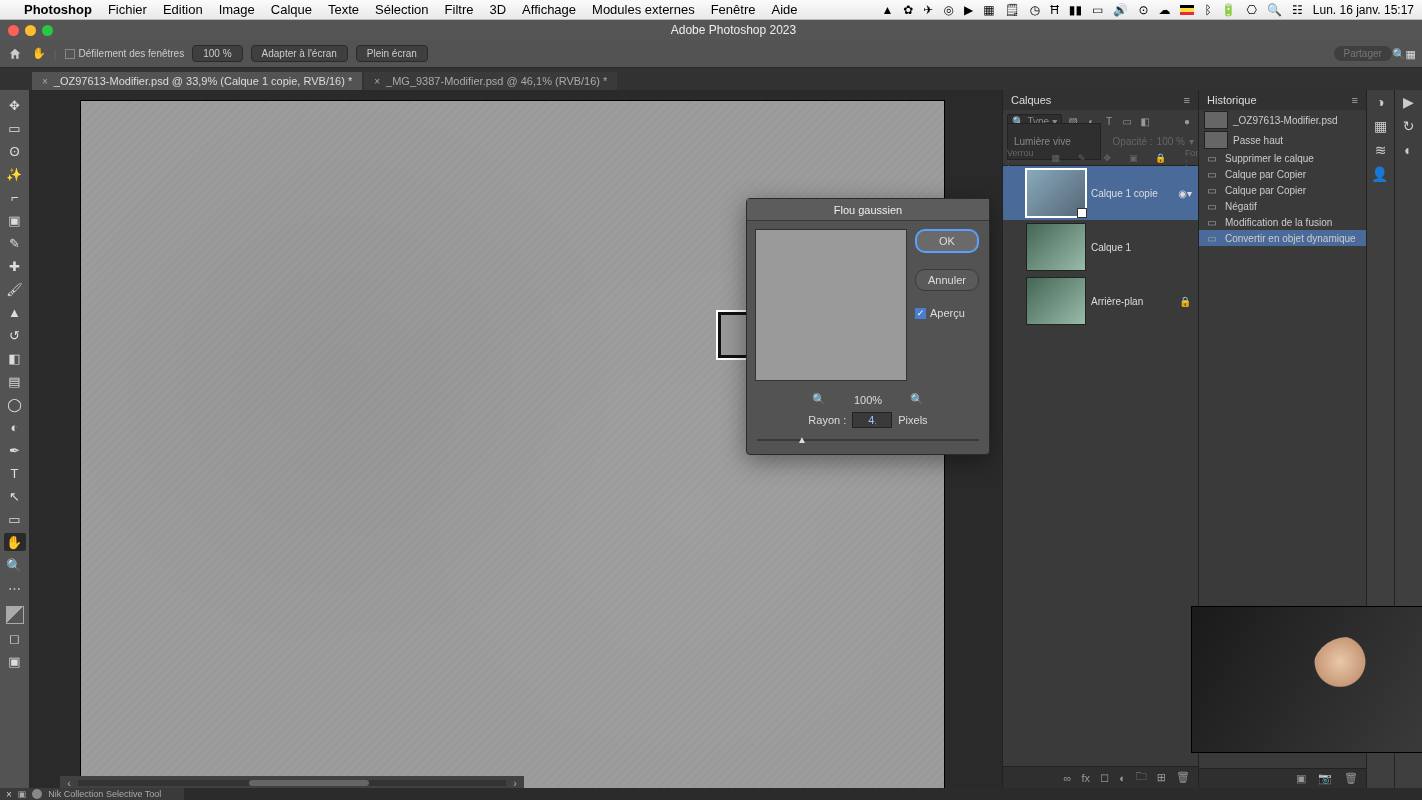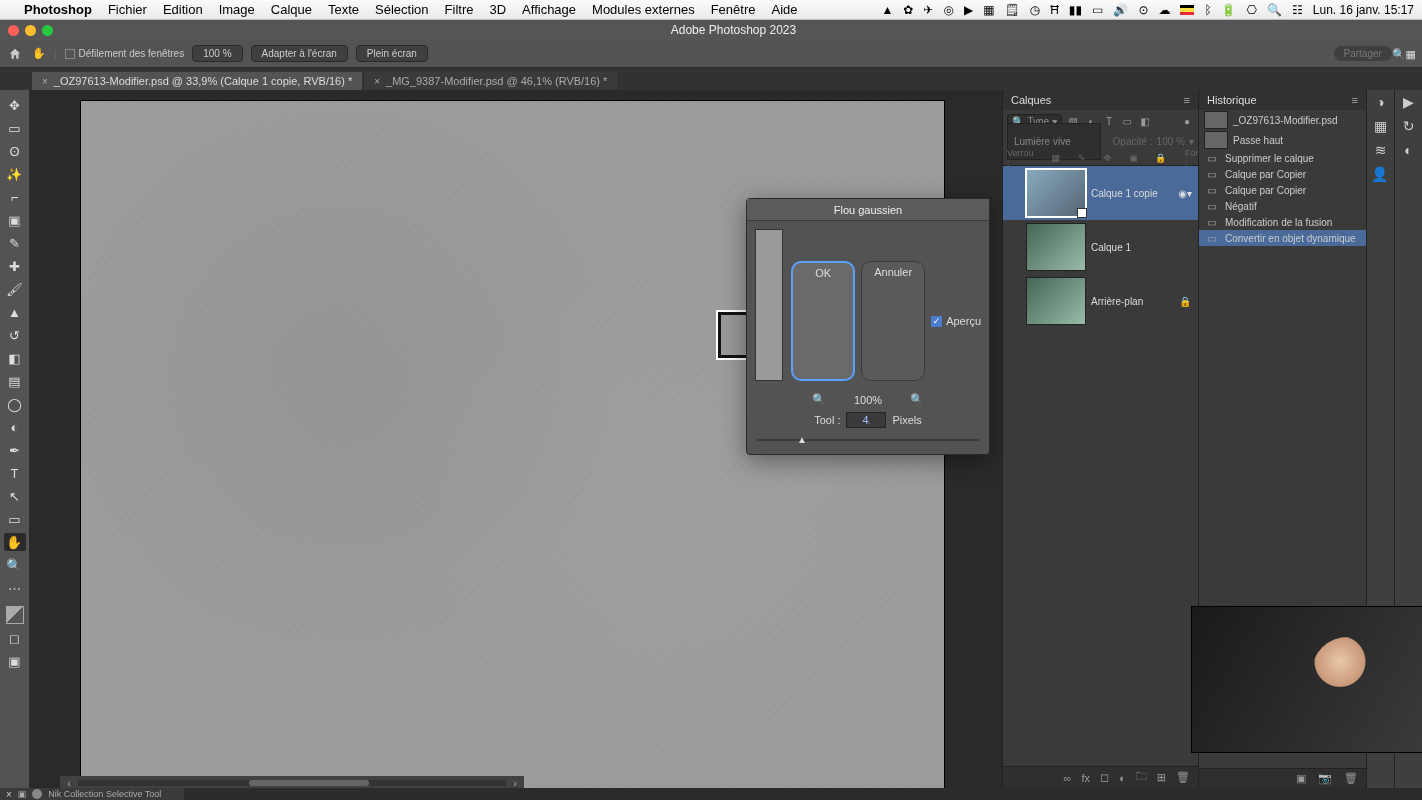--- a/index.html
+++ b/index.html
@@ -46,21 +46,21 @@
   box-shadow:0 0 0 1px #000 inset; }
 
 
 .pv-square { position:absolute; width:46px; height:46px; border:3px solid #111; box-shadow:0 0 0 2px #fff; background:#999; }
 
 
 .dialog { position:absolute; width:244px; background:#535353; border:1px solid #2a2a2a; box-shadow:0 6px 24px rgba(0,0,0,.4); border-radius:4px; }
 .dialog .dlg-title { height:22px; display:flex; align-items:center; justify-content:center; font-size:11px; color:#eee; background:#5c5c5c; border-bottom:1px solid #3a3a3a; }
 .dialog .dlg-body { display:flex; padding:8px; gap:8px; }
 .dialog .preview { width:152px; height:152px; background:#9a9a9a; box-shadow:0 0 0 1px #333 inset; }
-.dialog .btns { display:flex; gap:6px;margin-top:32px; }
+.dialog .btns { display:flex; flex-direction:column; gap:16px; }
 .dialog .btn { width:64px; padding:4px 0; text-align:center; font-size:11px; border-radius:10px; border:1px solid #3a3a3a; background:#5a5a5a; }
 .dialog .btn.primary { background:#6a6a6a; border:2px solid #5aa0ff; }
 .dialog .chk-row { display:flex; align-items:center; gap:4px; font-size:11px; }
 .dialog .chk-box { width:11px; height:11px; background:#4a7dcf; display:flex;align-items:center;justify-content:center;color:#fff;font-size:9px; }
 .dialog .zoom-row { display:flex; align-items:center; justify-content:center; gap:28px; padding:4px 0; font-size:11px; }
 .dialog .rayon-row { display:flex; align-items:center; justify-content:center; gap:6px; font-size:11px; padding:2px 0 4px; }
 .dialog .rayon-row input { width:40px; background:#3a3a3a; border:1px solid #222; color:#9dc1ff; font-size:11px; text-align:left; padding:1px 15px; }
 .dialog .slider { height:12px; position:relative; margin:2px 10px 8px; }
 .dialog .slider .track { height:2px; background:#3a3a3a; position:absolute; left:0; right:0; top:5px; }
 .dialog .slider .thumb { position:absolute; top:0; left:18%; font-size:10px; color:#ddd; }
@@ -247,21 +247,21 @@
             <span>Aperçu</span>
           </div>
         </div>
       </div>
       <div class="zoom-row">
         <span>🔍</span>
         <span>100%</span>
         <span>🔍</span>
       </div>
       <div class="rayon-row">
-        <span>Tool :</span>
+        <span>Rayon :</span>
         <input value="4,0" style="">
         <span>Pixels</span>
       </div>
       <div class="slider">
         <div class="track"></div>
           <div class="thumb">▲</div>
       </div>
     </div>
 
     <div class="hscroll-area" style="position:absolute; bottom:-2px;">

